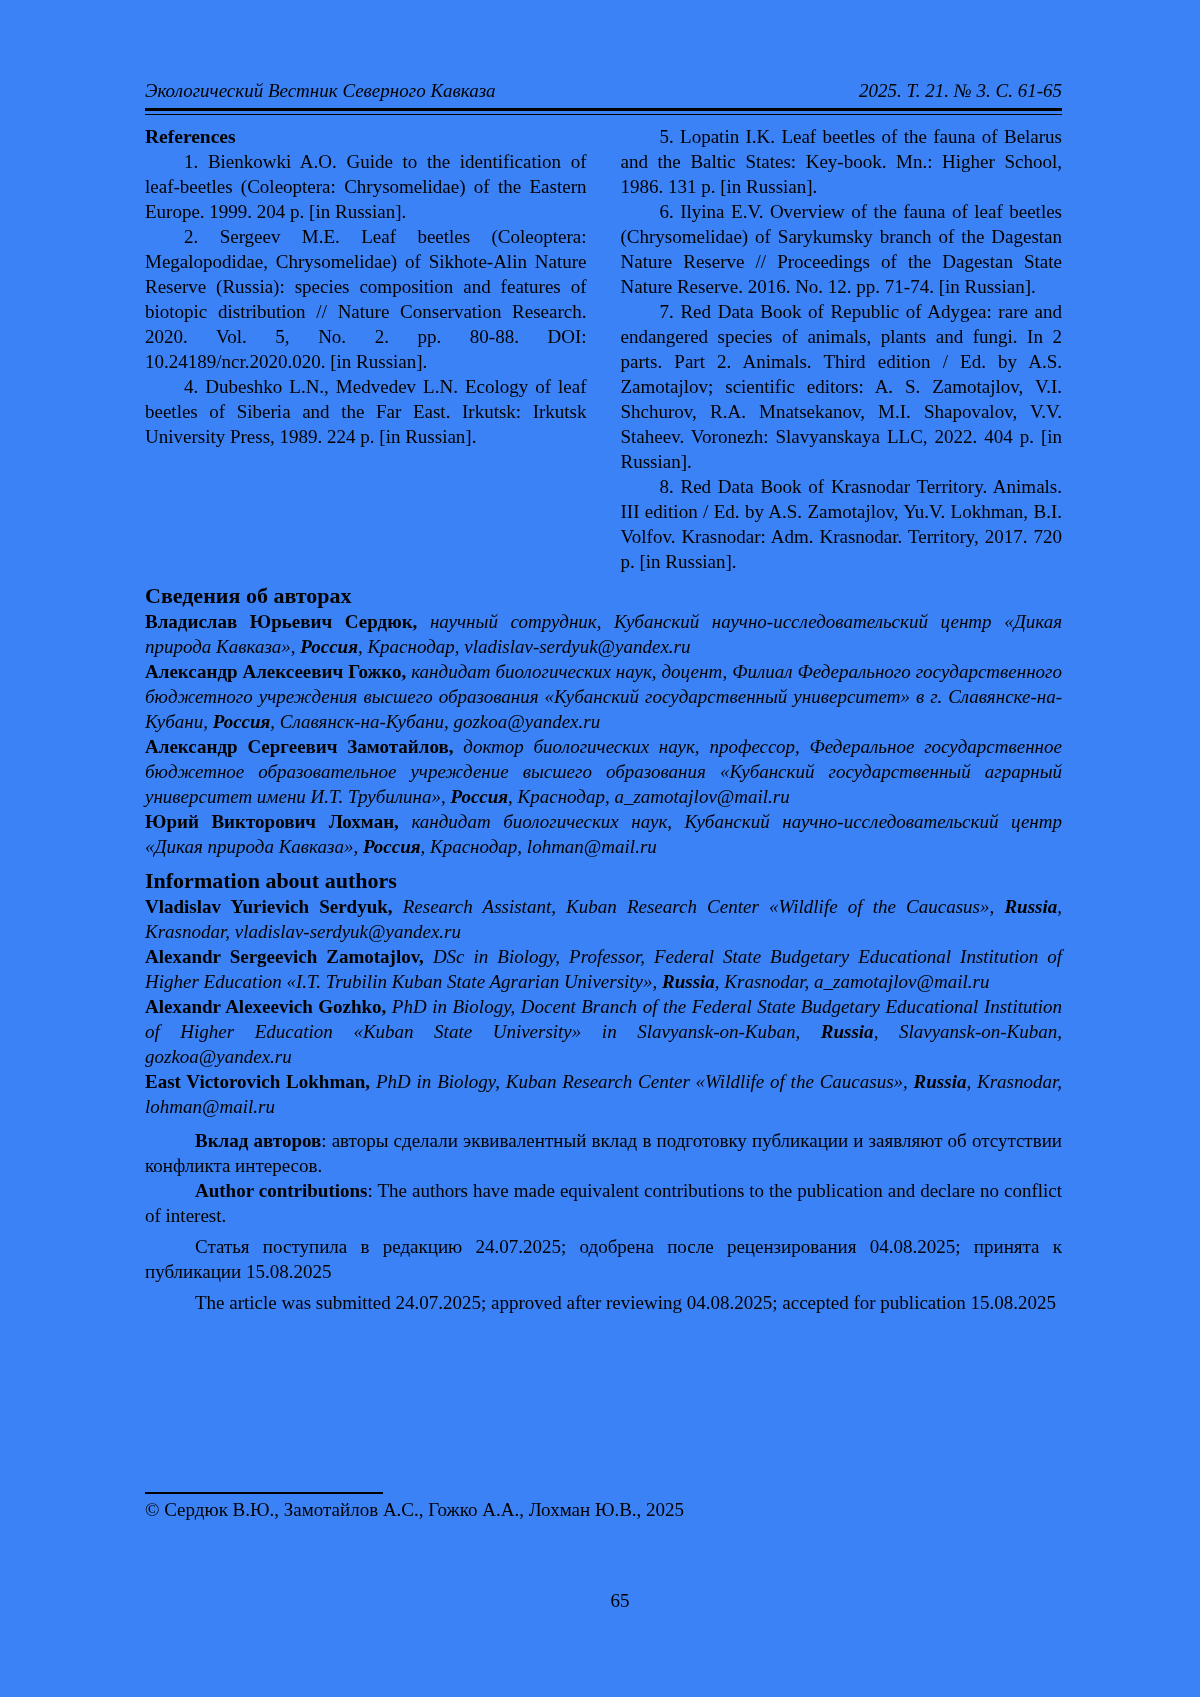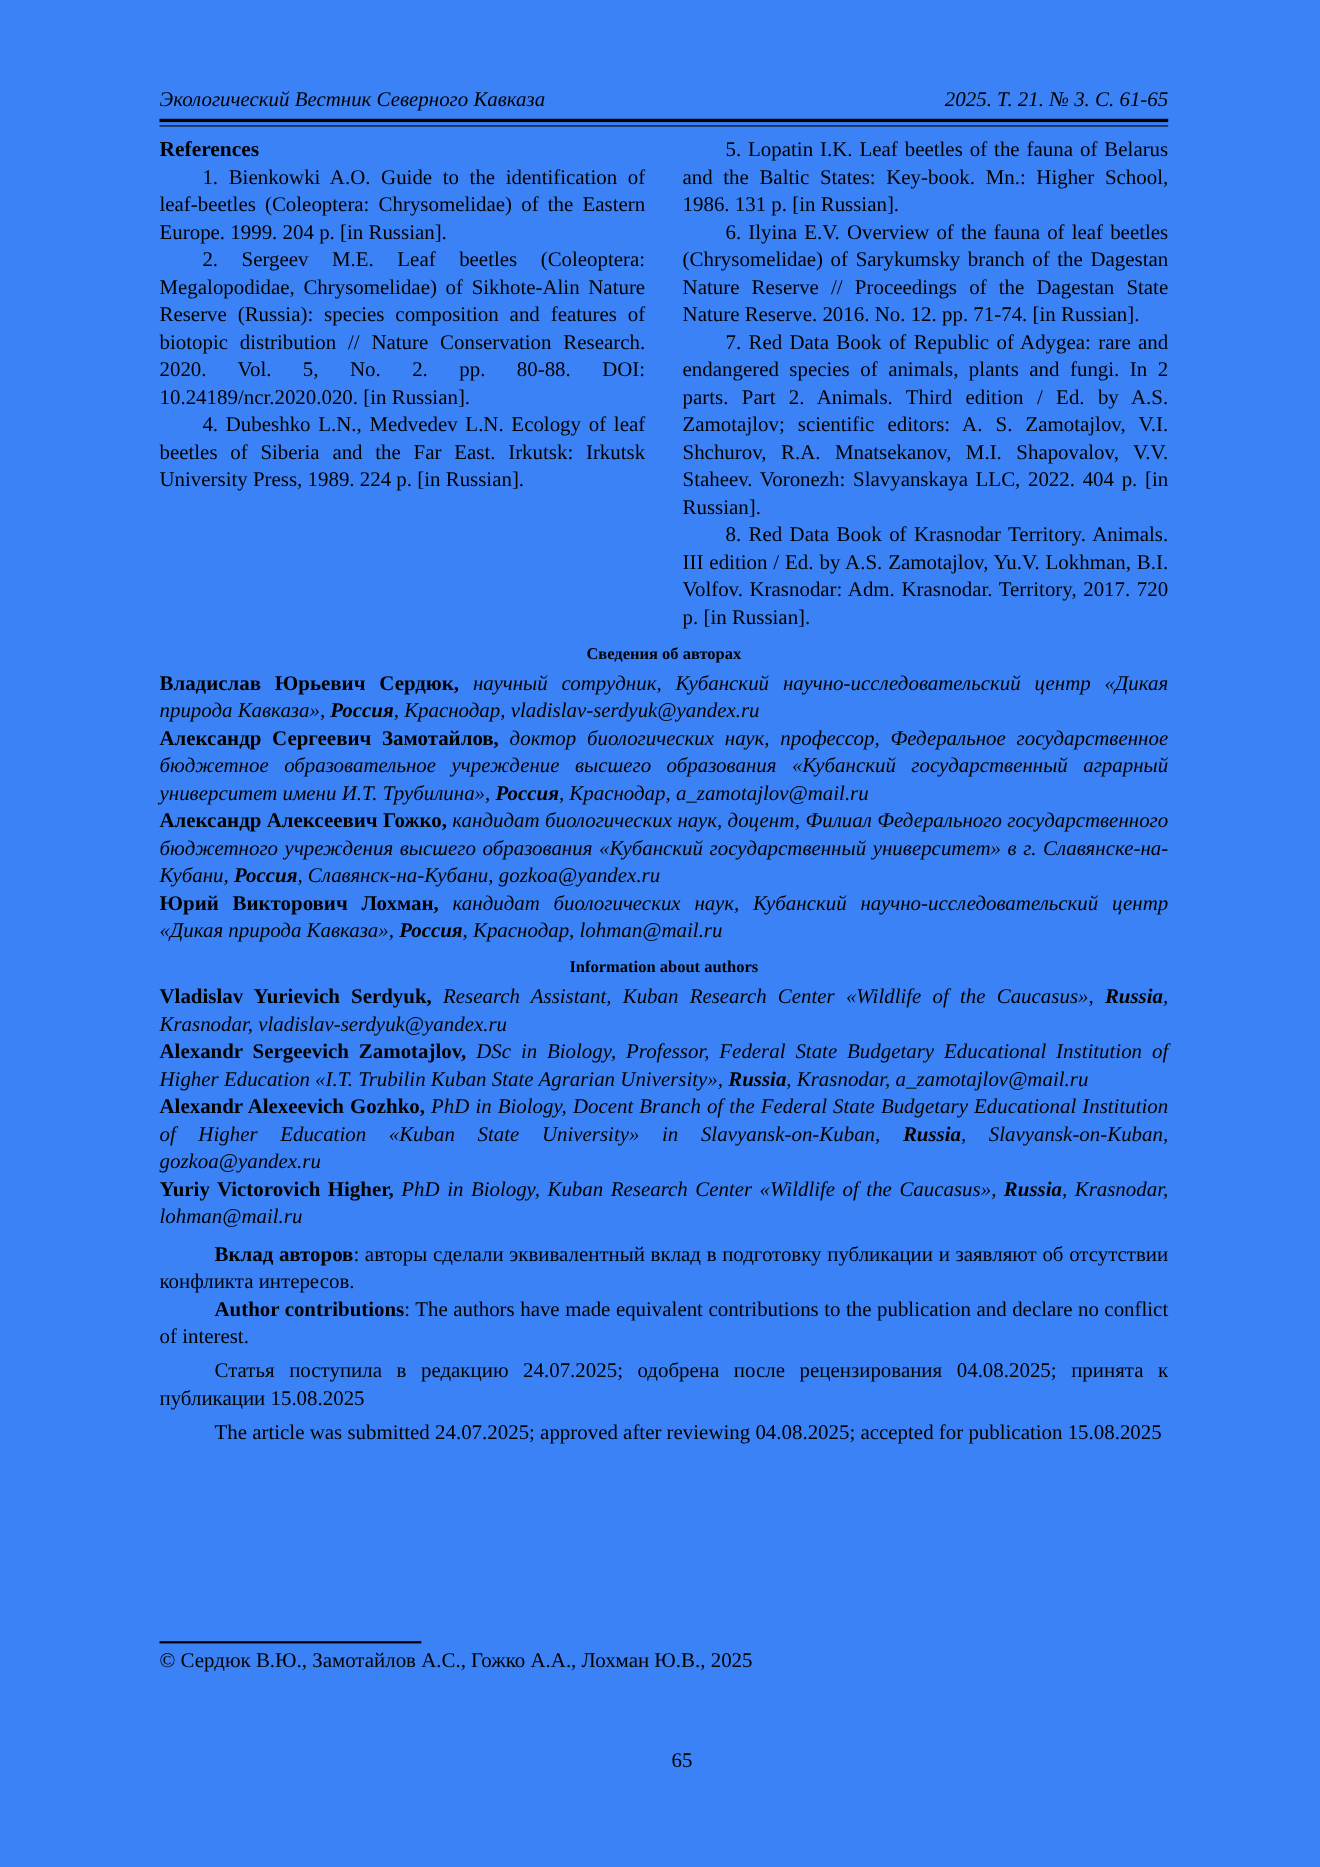--- a/index.html
+++ b/index.html
@@ -41,22 +41,21 @@
     font-weight: bold;
     margin: 0;
   }
   .ref {
     margin: 0;
     text-align: justify;
     text-indent: 39px;
   }
   
   .center-head {
-    text-align: center;
-    font-size: 15px;
+    font-size: 22px;
     font-weight: bold;
     margin: 9px 0 1px 0;
   }
   .author { margin: 0; text-align: justify; }
   .author .nm { font-weight: bold; font-style: normal; }
   .author .dt { font-style: italic; }
   .author .ct { font-weight: bold; font-style: italic; }
   
   .ind {
     margin: 0;
@@ -113,31 +112,31 @@
       <p class="ref">5. Lopatin I.K. Leaf beetles of the fauna of Belarus and the Baltic States: Key-book. Mn.: Higher School, 1986. 131 p. [in Russian].</p>
       <p class="ref">6. Ilyina E.V. Overview of the fauna of leaf beetles (Chrysomelidae) of Sarykumsky branch of the Dagestan Nature Reserve // Proceedings of the Dagestan State Nature Reserve. 2016. No. 12. pp. 71-74. [in Russian].</p>
       <p class="ref">7. Red Data Book of Republic of Adygea: rare and endangered species of animals, plants and fungi. In 2 parts. Part 2. Animals. Third edition / Ed. by A.S. Zamotajlov; scientific editors: A. S. Zamotajlov, V.I. Shchurov, R.A. Mnatsekanov, M.I. Shapovalov, V.V. Staheev. Voronezh: Slavyanskaya LLC, 2022. 404 p. [in Russian].</p>
       <p class="ref">8. Red Data Book of Krasnodar Territory. Animals. III edition / Ed. by A.S. Zamotajlov, Yu.V. Lokhman, B.I. Volfov. Krasnodar: Adm. Krasnodar. Territory, 2017. 720 p. [in Russian].</p>
     </div>
   </section>
 
   <h3 class="center-head">Сведения об авторах</h3>
   <div>
     <p class="author"><span class="nm">Владислав Юрьевич Сердюк,</span><span class="dt"> научный сотрудник, Кубанский научно-исследовательский центр «Дикая природа Кавказа», </span><span class="ct">Россия</span><span class="dt">, Краснодар, vladislav-serdyuk@yandex.ru</span></p>
+    <p class="author"><span class="nm">Александр Алексеевич Гожко,</span><span class="dt"> кандидат биологических наук, доцент, Филиал Федерального государственного бюджетного учреждения высшего образования «Кубанский государственный университет» в г. Славянске-на-Кубани, </span><span class="ct">Россия</span><span class="dt">, Славянск-на-Кубани, gozkoa@yandex.ru</span></p>
     <p class="author"><span class="nm">Александр Сергеевич Замотайлов,</span><span class="dt"> доктор биологических наук, профессор, Федеральное государственное бюджетное образовательное учреждение высшего образования «Кубанский государственный аграрный университет имени И.Т. Трубилина», </span><span class="ct">Россия</span><span class="dt">, Краснодар, a_zamotajlov@mail.ru</span></p>
-    <p class="author"><span class="nm">Александр Алексеевич Гожко,</span><span class="dt"> кандидат биологических наук, доцент, Филиал Федерального государственного бюджетного учреждения высшего образования «Кубанский государственный университет» в г. Славянске-на-Кубани, </span><span class="ct">Россия</span><span class="dt">, Славянск-на-Кубани, gozkoa@yandex.ru</span></p>
     <p class="author"><span class="nm">Юрий Викторович Лохман,</span><span class="dt"> кандидат биологических наук, Кубанский научно-исследовательский центр «Дикая природа Кавказа», </span><span class="ct">Россия</span><span class="dt">, Краснодар, lohman@mail.ru</span></p>
   </div>
 
   <h3 class="center-head">Information about authors</h3>
   <div>
     <p class="author"><span class="nm">Vladislav Yurievich Serdyuk,</span><span class="dt"> Research Assistant, Kuban Research Center «Wildlife of the Caucasus», </span><span class="ct">Russia</span><span class="dt">, Krasnodar, vladislav-serdyuk@yandex.ru</span></p>
     <p class="author"><span class="nm">Alexandr Sergeevich Zamotajlov,</span><span class="dt"> DSc in Biology, Professor, Federal State Budgetary Educational Institution of Higher Education «I.T. Trubilin Kuban State Agrarian University», </span><span class="ct">Russia</span><span class="dt">, Krasnodar, a_zamotajlov@mail.ru</span></p>
     <p class="author"><span class="nm">Alexandr Alexeevich Gozhko,</span><span class="dt"> PhD in Biology, Docent Branch of the Federal State Budgetary Educational Institution of Higher Education «Kuban State University» in Slavyansk-on-Kuban, </span><span class="ct">Russia</span><span class="dt">, Slavyansk-on-Kuban, gozkoa@yandex.ru</span></p>
-    <p class="author"><span class="nm">Yuriy Victorovich Higher,</span><span class="dt"> PhD in Biology, Kuban Research Center «Wildlife of the Caucasus», </span><span class="ct">Russia</span><span class="dt">, Krasnodar, lohman@mail.ru</span></p>
+    <p class="author"><span class="nm">East Victorovich Lokhman,</span><span class="dt"> PhD in Biology, Kuban Research Center «Wildlife of the Caucasus», </span><span class="ct">Russia</span><span class="dt">, Krasnodar, lohman@mail.ru</span></p>
   </div>
 
   <p class="ind contrib-ru"><b>Вклад авторов</b><span>: авторы сделали эквивалентный вклад в подготовку публикации и заявляют об отсутствии конфликта интересов.</span></p>
   <p class="ind"><b>Author contributions</b><span>: The authors have made equivalent contributions to the publication and declare no conflict of interest.</span></p>
 
   <p class="ind dates-ru">Статья поступила в редакцию 24.07.2025; одобрена после рецензирования 04.08.2025; принята к публикации 15.08.2025</p>
   <p class="ind dates-en">The article was submitted 24.07.2025; approved after reviewing 04.08.2025; accepted for publication 15.08.2025</p>
 
   <div class="footnote">
     <div class="footnote-rule"></div>

